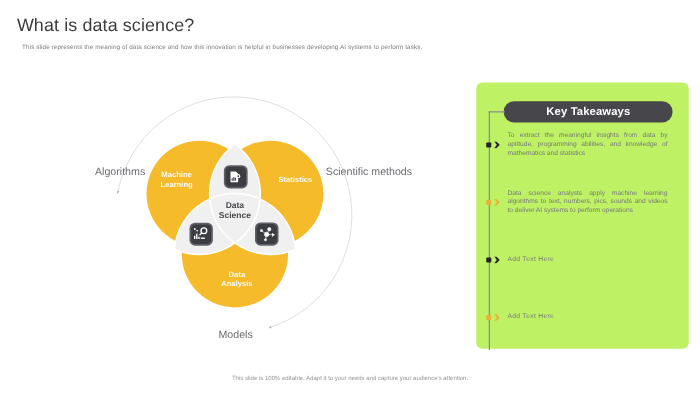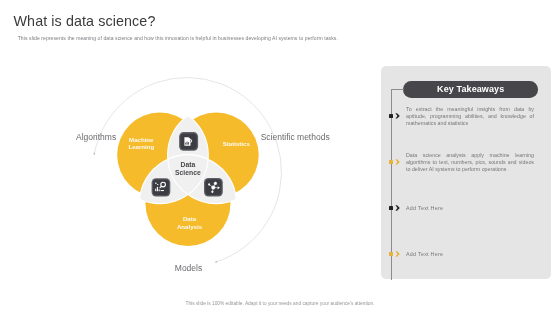--- a/index.html
+++ b/index.html
@@ -1,21 +1,21 @@
 <!DOCTYPE html>
 <html><head>
 <meta charset="utf-8">
 <style>
   * { box-sizing: border-box; margin:0; padding:0; }
   html,body { width:560px; height:315px; overflow:hidden; }
   body { background:#fff; font-family:"Liberation Sans", sans-serif; color:#3f3f42; }
   .slide { position:relative; width:560px; height:315px;border-radius:10px; }
   .title { position:absolute; left:13.5px; top:12.6px; font-size:14.3px; font-weight:400; color:#3b3b3d; letter-spacing:0.1px; }
   .subtitle { position:absolute; left:17.7px; top:34.8px; font-size:5.05px; color:#7c7c80; letter-spacing:0.08px; }
-  .panel { position:absolute; left:381px; top:66px; width:170px; height:213px; background:#e5e5e5; border-radius:5px; }
+  .panel { position:absolute; left:381px; top:66px; width:170px; height:213px; background:#bef264; border-radius:5px; }
   .pill { position:absolute; left:22px; top:15px; width:135.4px; height:16.6px; background:#47474B; border-radius:8.2px; color:#fff; font-size:9.0px; font-weight:bold; text-align:center; line-height:16.4px; letter-spacing:0.1px; }
   .timeline { position:absolute; left:10.2px; top:23px; width:1px; height:191.3px; background:#8b8b90; }
   .connector { position:absolute; left:10.2px; top:23px; width:13px; height:1px; background:#8b8b90; }
   .row { position:absolute; left:0; width:170px; height:4.2px; }
   .bsq { position:absolute; left:8.1px; top:0px; width:4.4px; height:4.2px; border-radius:0.6px; }
   .bchev { position:absolute; left:14.4px; top:-0.6px; width:4.4px; height:5.4px; }
   .bsq.dark { background:#222226; }
   .bsq.gold { background:#E8B23A; }
   .bchev.dark { background:#222226; clip-path:polygon(0% 0%,38% 0%,100% 50%,38% 100%,0% 100%,48% 50%); }
   .bchev.gold { background:#E8B23A; clip-path:polygon(0% 0%,38% 0%,100% 50%,38% 100%,0% 100%,48% 50%); }

